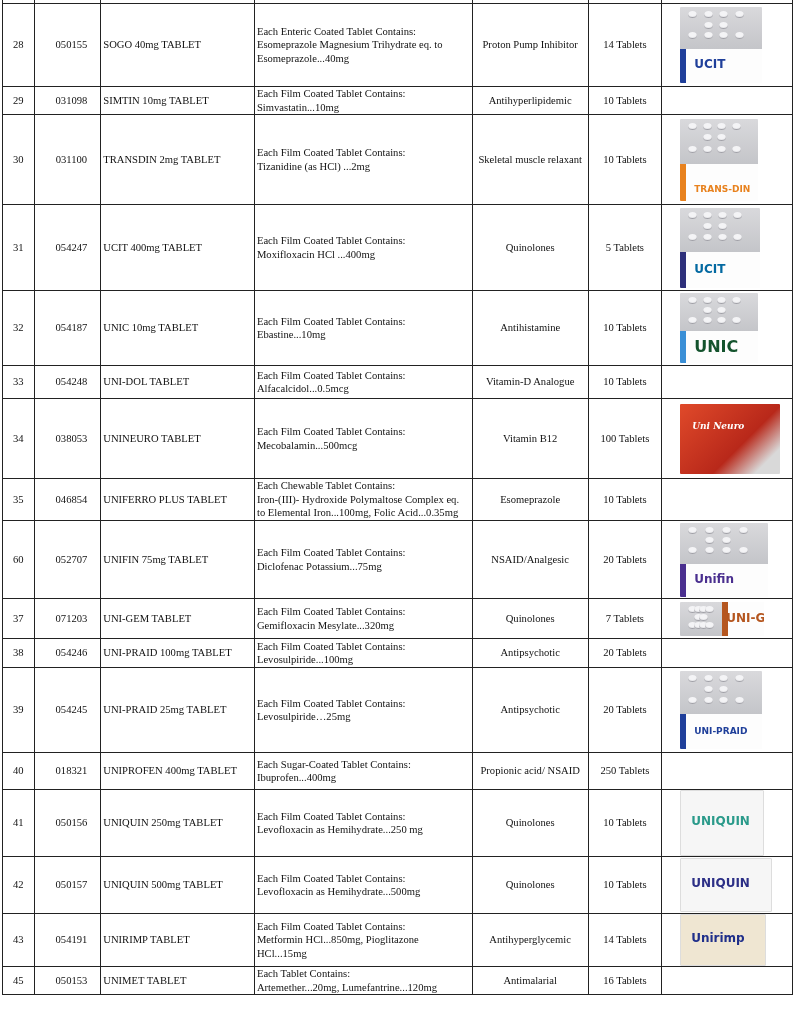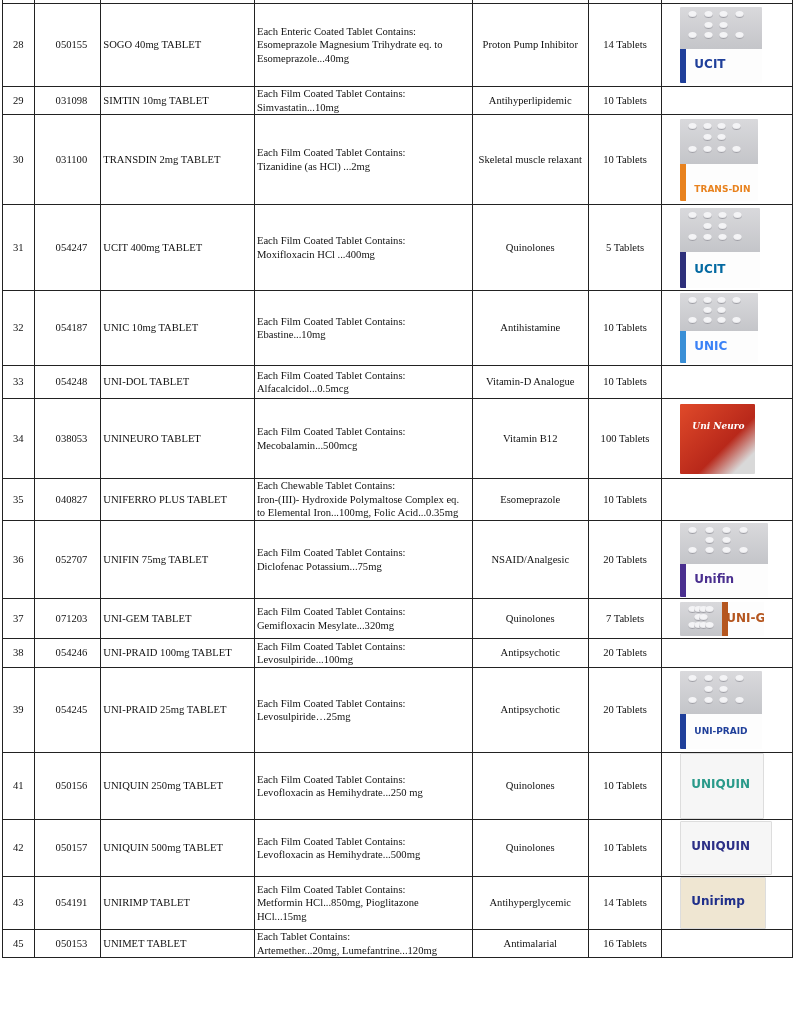--- a/index.html
+++ b/index.html
@@ -151,21 +151,21 @@
               <div class="pill" style="left: 22.5px; top: 4px;"></div>
               <div class="pill" style="left: 37px; top: 4px;"></div>
               <div class="pill" style="left: 51.5px; top: 4px;"></div>
               <div class="pill" style="left: 22.5px; top: 13.6667px;"></div>
               <div class="pill" style="left: 37px; top: 13.6667px;"></div>
               <div class="pill" style="left: 8px; top: 23.3333px;"></div>
               <div class="pill" style="left: 22.5px; top: 23.3333px;"></div>
               <div class="pill" style="left: 37px; top: 23.3333px;"></div>
               <div class="pill" style="left: 51.5px; top: 23.3333px;"></div>
               <div class="box" style="height: 32px; border-left: 6px solid rgb(58, 143, 214);"></div>
-              <div class="brand" style="color: #3b82f6; font-size: 12px; left: 14px; bottom: 10px;">UNIC</div>
+              <div class="brand" style="color: #14532d; font-size: 16px; left: 14px; bottom: 10px;">UNIC</div>
             </div>
           </td>
         </tr>
         <tr style="height: 33px;">
           <td class="c-sno">33</td>
           <td class="c-reg">054248</td>
           <td class="c-name">UNI-DOL TABLET</td>
           <td class="c-comp">
             <div>Each Film Coated Tablet Contains:</div>
             <div>Alfacalcidol...0.5mcg</div>
@@ -178,40 +178,40 @@
           <td class="c-sno">34</td>
           <td class="c-reg">038053</td>
           <td class="c-name">UNINEURO TABLET</td>
           <td class="c-comp">
             <div>Each Film Coated Tablet Contains:</div>
             <div>Mecobalamin...500mcg</div>
           </td>
           <td class="c-class">Vitamin B12</td>
           <td class="c-pack">100 Tablets</td>
           <td class="c-img">
-            <div class="thumb" style="width: 75px; height: 70px; background: linear-gradient(135deg, rgb(224, 74, 42), rgb(184, 40, 26) 60%, rgb(217, 217, 217) 85%);">
+            <div class="thumb" style="width: 100px; height: 70px; background: linear-gradient(135deg, rgb(224, 74, 42), rgb(184, 40, 26) 60%, rgb(217, 217, 217) 85%);">
               <div class="brand" style="color: rgb(255, 255, 255); font-size: 9px; left: 12px; top: 16px; font-style: italic; font-family: &quot;DejaVu Serif&quot;, serif;">Uni Neuro</div>
             </div>
           </td>
         </tr>
         <tr style="height: 42px;">
           <td class="c-sno">35</td>
-          <td class="c-reg">040827</td>
+          <td class="c-reg">046854</td>
           <td class="c-name">UNIFERRO PLUS TABLET</td>
           <td class="c-comp">
             <div>Each Chewable  Tablet Contains:</div>
             <div>Iron-(III)- Hydroxide Polymaltose Complex eq.</div>
             <div>to Elemental Iron...100mg, Folic Acid...0.35mg</div>
           </td>
           <td class="c-class">Esomeprazole</td>
           <td class="c-pack">10 Tablets</td>
           <td class="c-img"></td>
         </tr>
         <tr style="height: 78px;">
-          <td class="c-sno">36</td>
+          <td class="c-sno">60</td>
           <td class="c-reg">052707</td>
           <td class="c-name">UNIFIN 75mg TABLET</td>
           <td class="c-comp">
             <div>Each Film Coated Tablet Contains:</div>
             <div>Diclofenac Potassium...75mg</div>
           </td>
           <td class="c-class">NSAID/Analgesic</td>
           <td class="c-pack">20 Tablets</td>
           <td class="c-img">
             <div class="thumb" style="width: 88px; height: 74px;">
@@ -292,20 +292,32 @@
               <div class="pill" style="left: 39px; top: 15px;"></div>
               <div class="pill" style="left: 8px; top: 26px;"></div>
               <div class="pill" style="left: 23.5px; top: 26px;"></div>
               <div class="pill" style="left: 39px; top: 26px;"></div>
               <div class="pill" style="left: 54.5px; top: 26px;"></div>
               <div class="box" style="height: 35px; border-left: 6px solid rgb(31, 63, 154);"></div>
               <div class="brand" style="color: rgb(31, 63, 154); font-size: 9px; left: 14px; bottom: 11px;">UNI-PRAID</div>
             </div>
           </td>
         </tr>
+        <tr style="height: 37px;">
+          <td class="c-sno">40</td>
+          <td class="c-reg">018321</td>
+          <td class="c-name">UNIPROFEN  400mg TABLET</td>
+          <td class="c-comp">
+            <div>Each Sugar-Coated Tablet Contains:</div>
+            <div>Ibuprofen...400mg</div>
+          </td>
+          <td class="c-class">Propionic acid/ NSAID</td>
+          <td class="c-pack">250 Tablets</td>
+          <td class="c-img"></td>
+        </tr>
         <tr style="height: 65px;">
           <td class="c-sno">41</td>
           <td class="c-reg">050156</td>
           <td class="c-name">UNIQUIN 250mg TABLET</td>
           <td class="c-comp">
             <div>Each Film Coated Tablet Contains:</div>
             <div>Levofloxacin as Hemihydrate...250 mg</div>
           </td>
           <td class="c-class">Quinolones</td>
           <td class="c-pack">10 Tablets</td>

